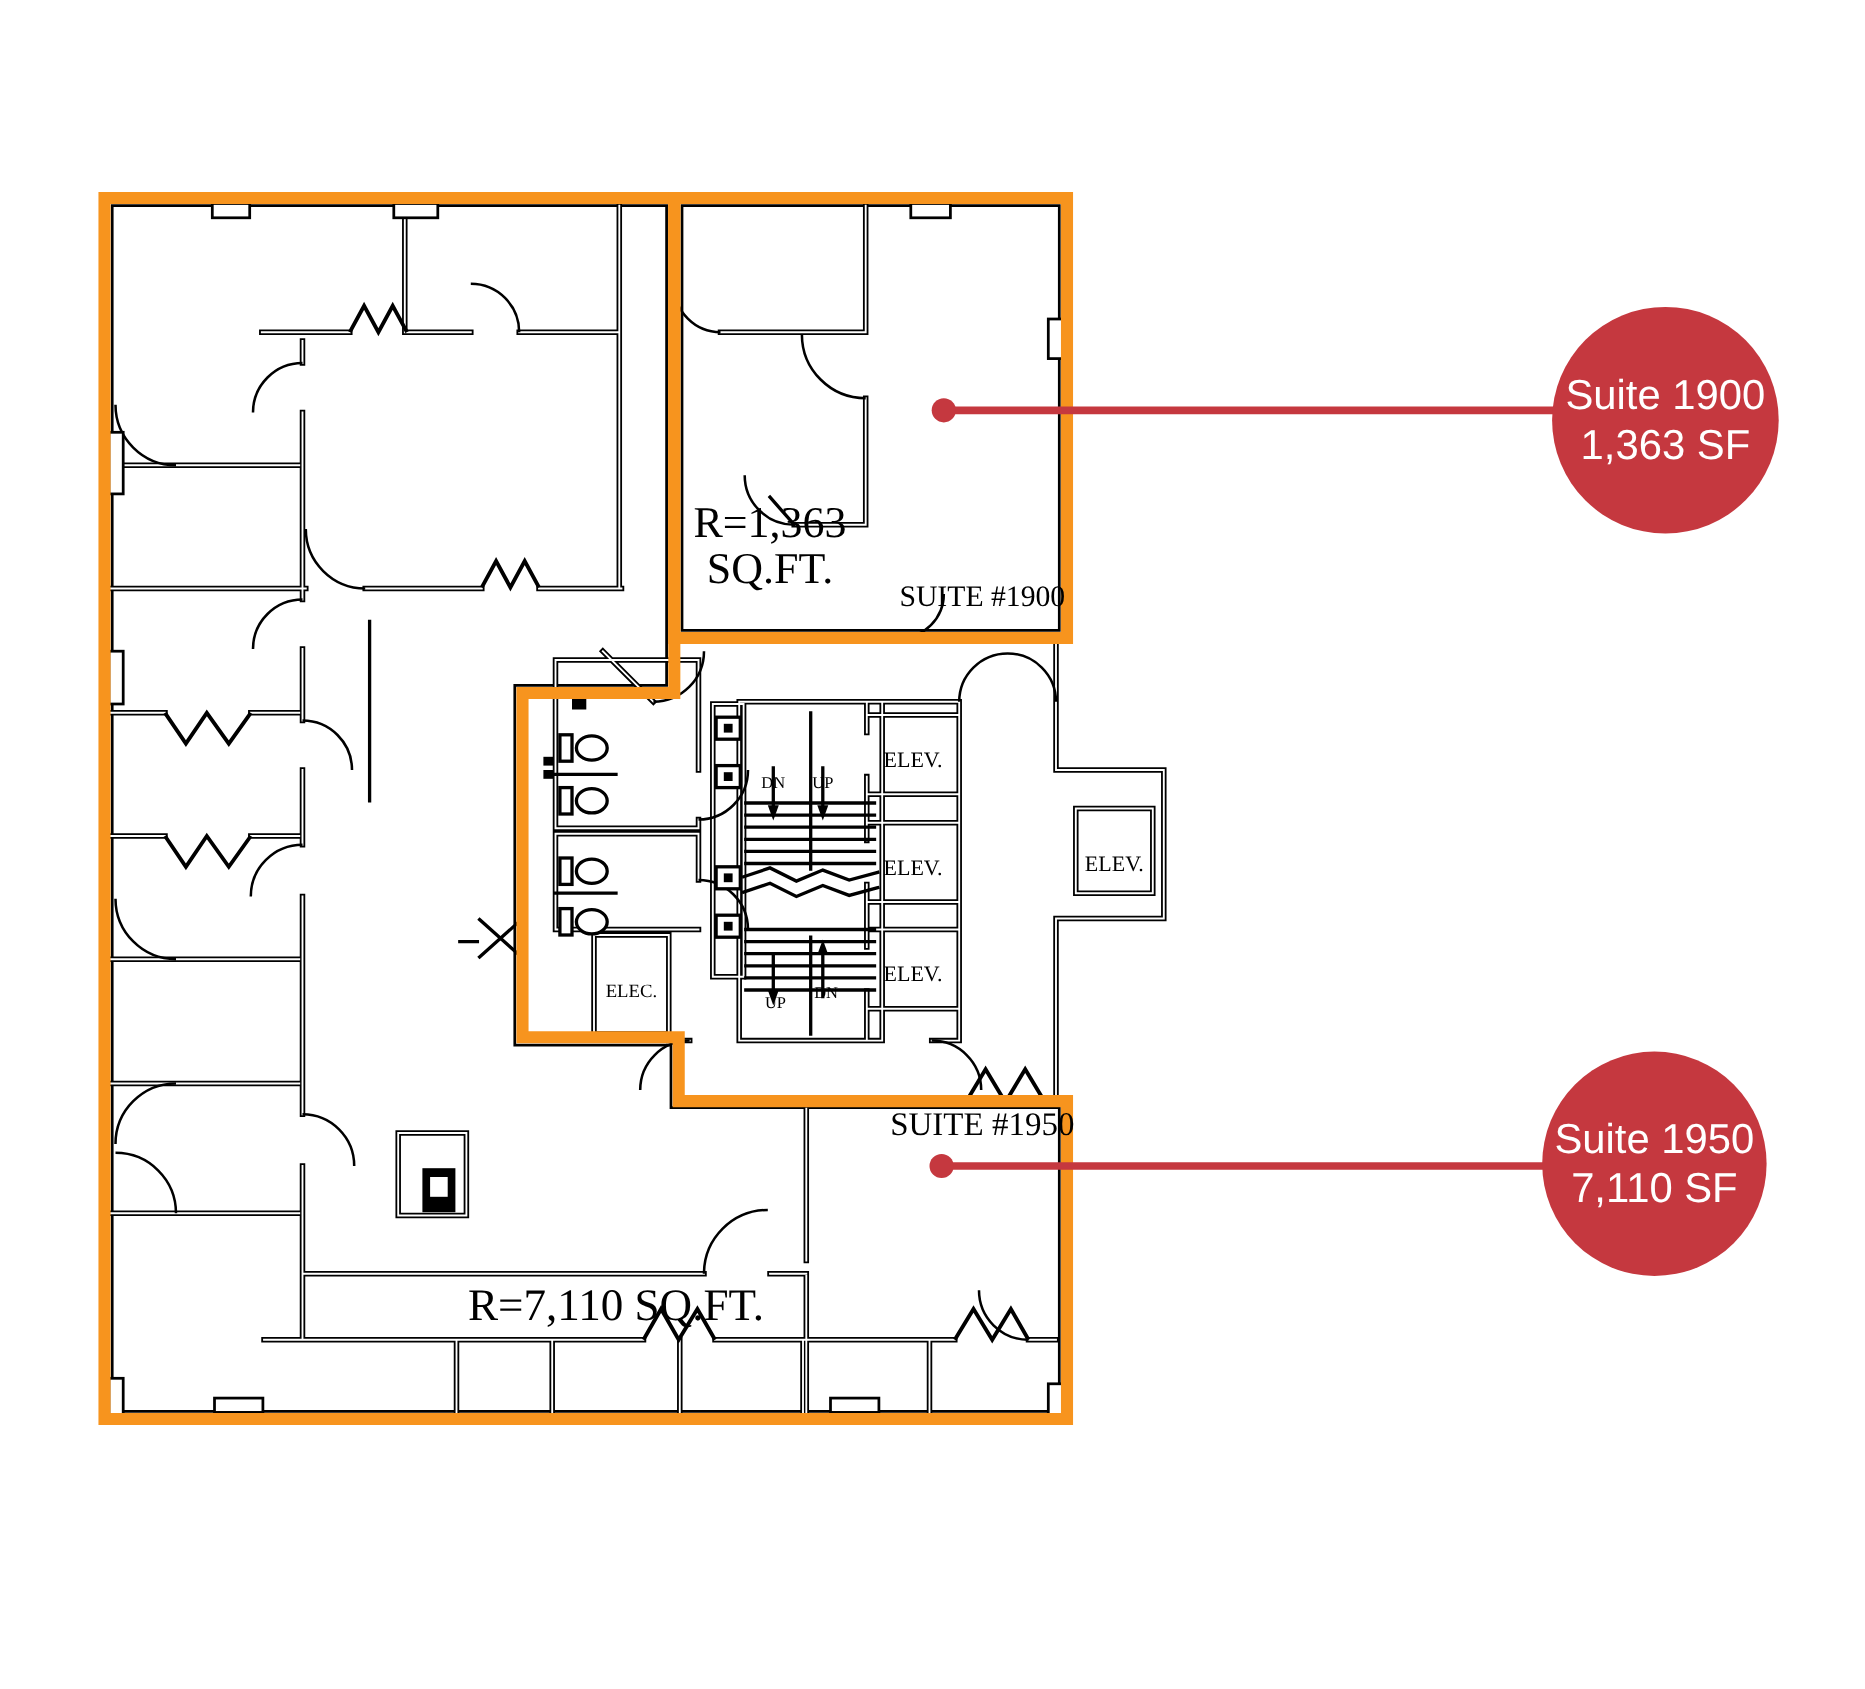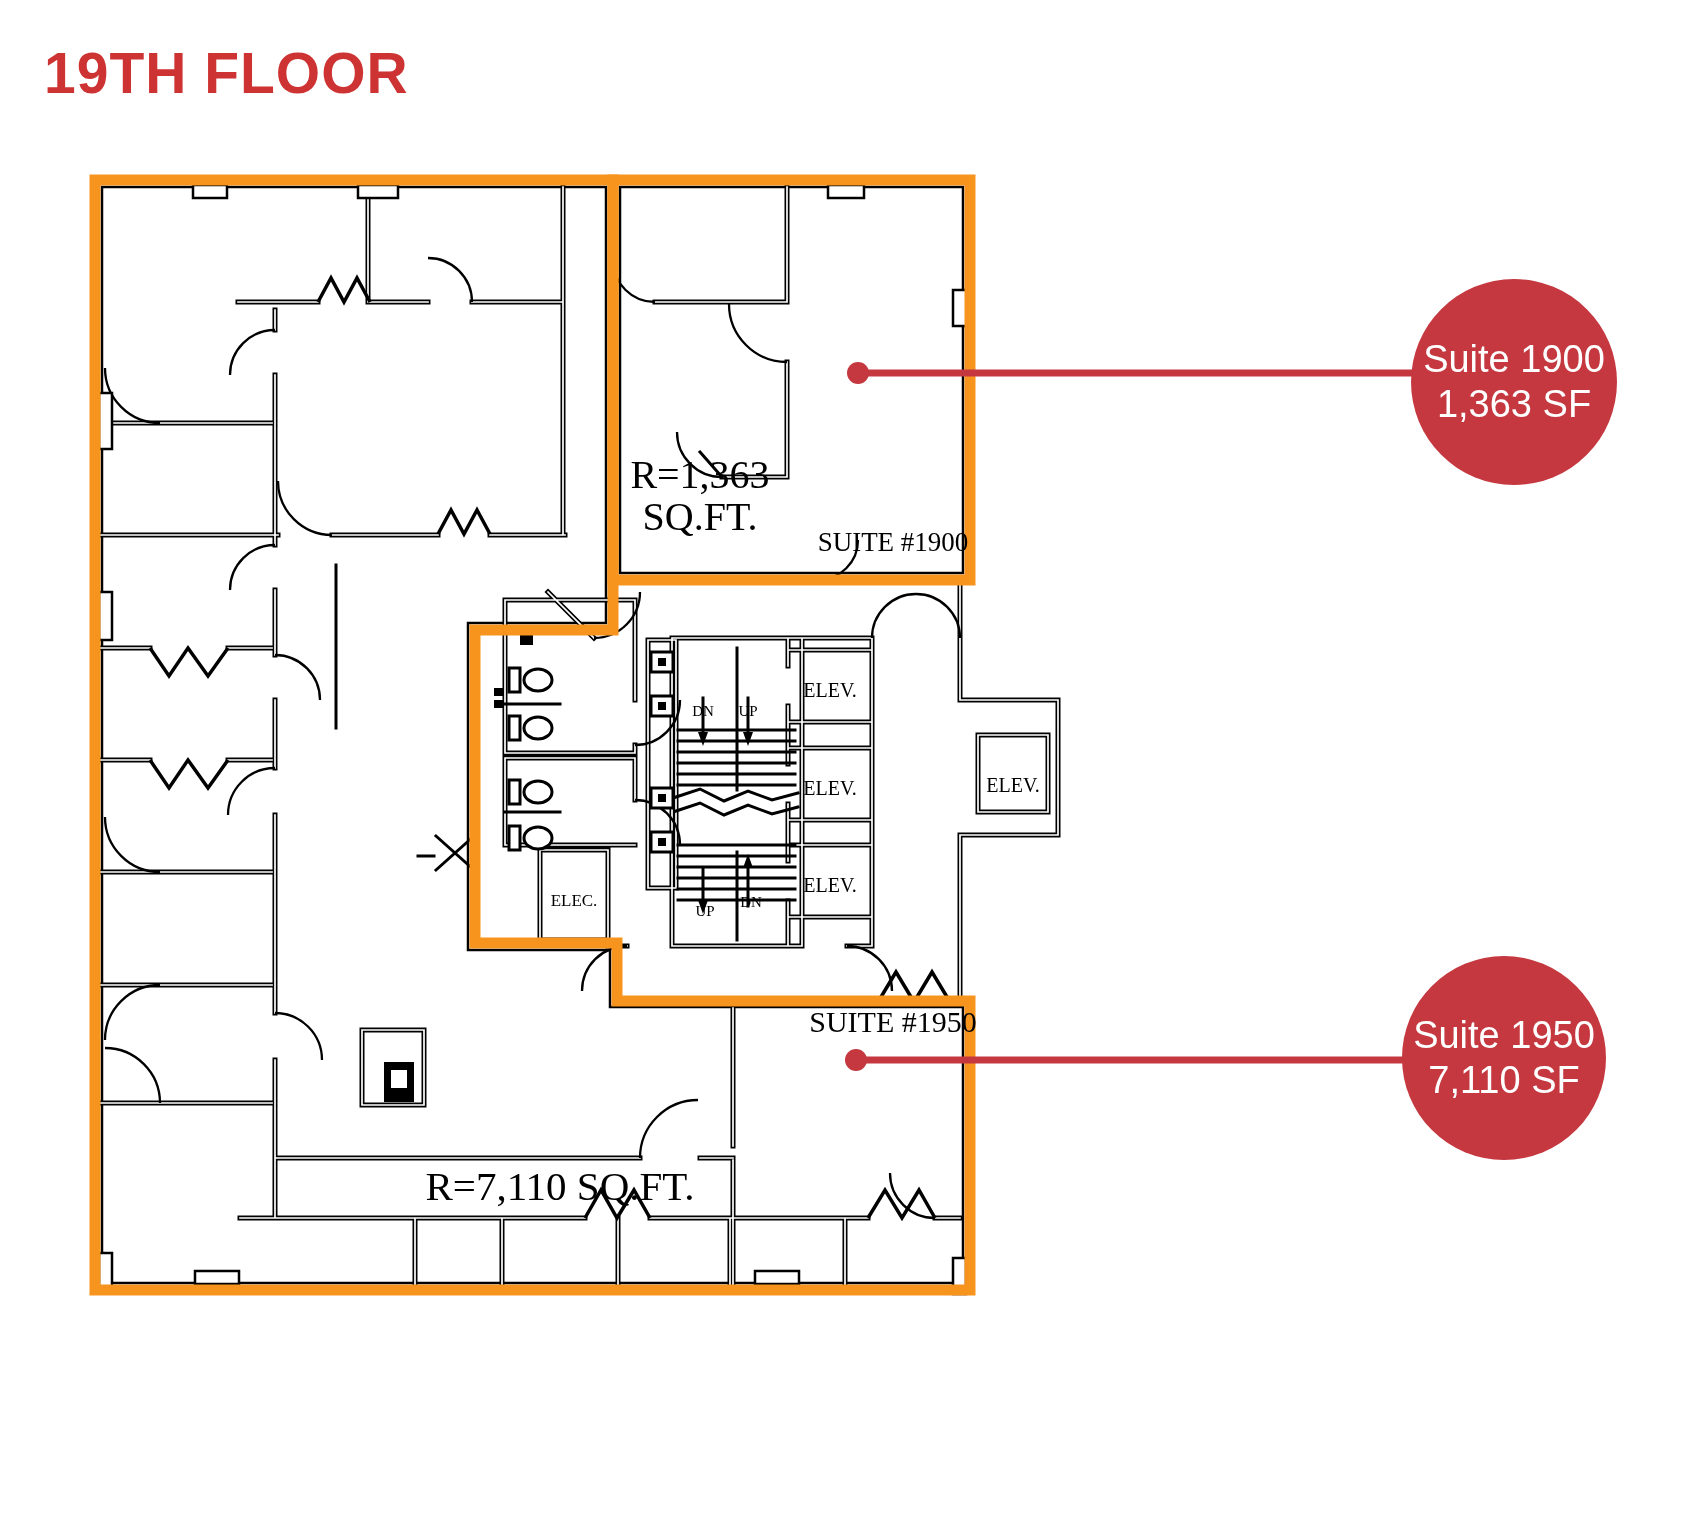--- a/index.html
+++ b/index.html
@@ -21,21 +21,20 @@
   .fix-b{fill:#000;stroke:none;}
   .callout-circle{fill:#c5383f;}
   .leader{stroke:#c5383f;stroke-width:7;}
   .dot{fill:#c5383f;}
 </style>
 </head>
 <body>
 
 <div id="stage">
 
-  <div id="floor-title">19TH FLOOR</div>
 
   <svg width="1695" height="1535" viewBox="0 0 1695 1535" xmlns="http://www.w3.org/2000/svg">
 
     <defs>
       <path id="walls" d="
         M95,423 H272
         M95,535 H278 M332,535 H438 M490,535 H565
         M95,648 H150 M228,648 H272
         M95,760 H150 M228,760 H272
         M95,872 H272

